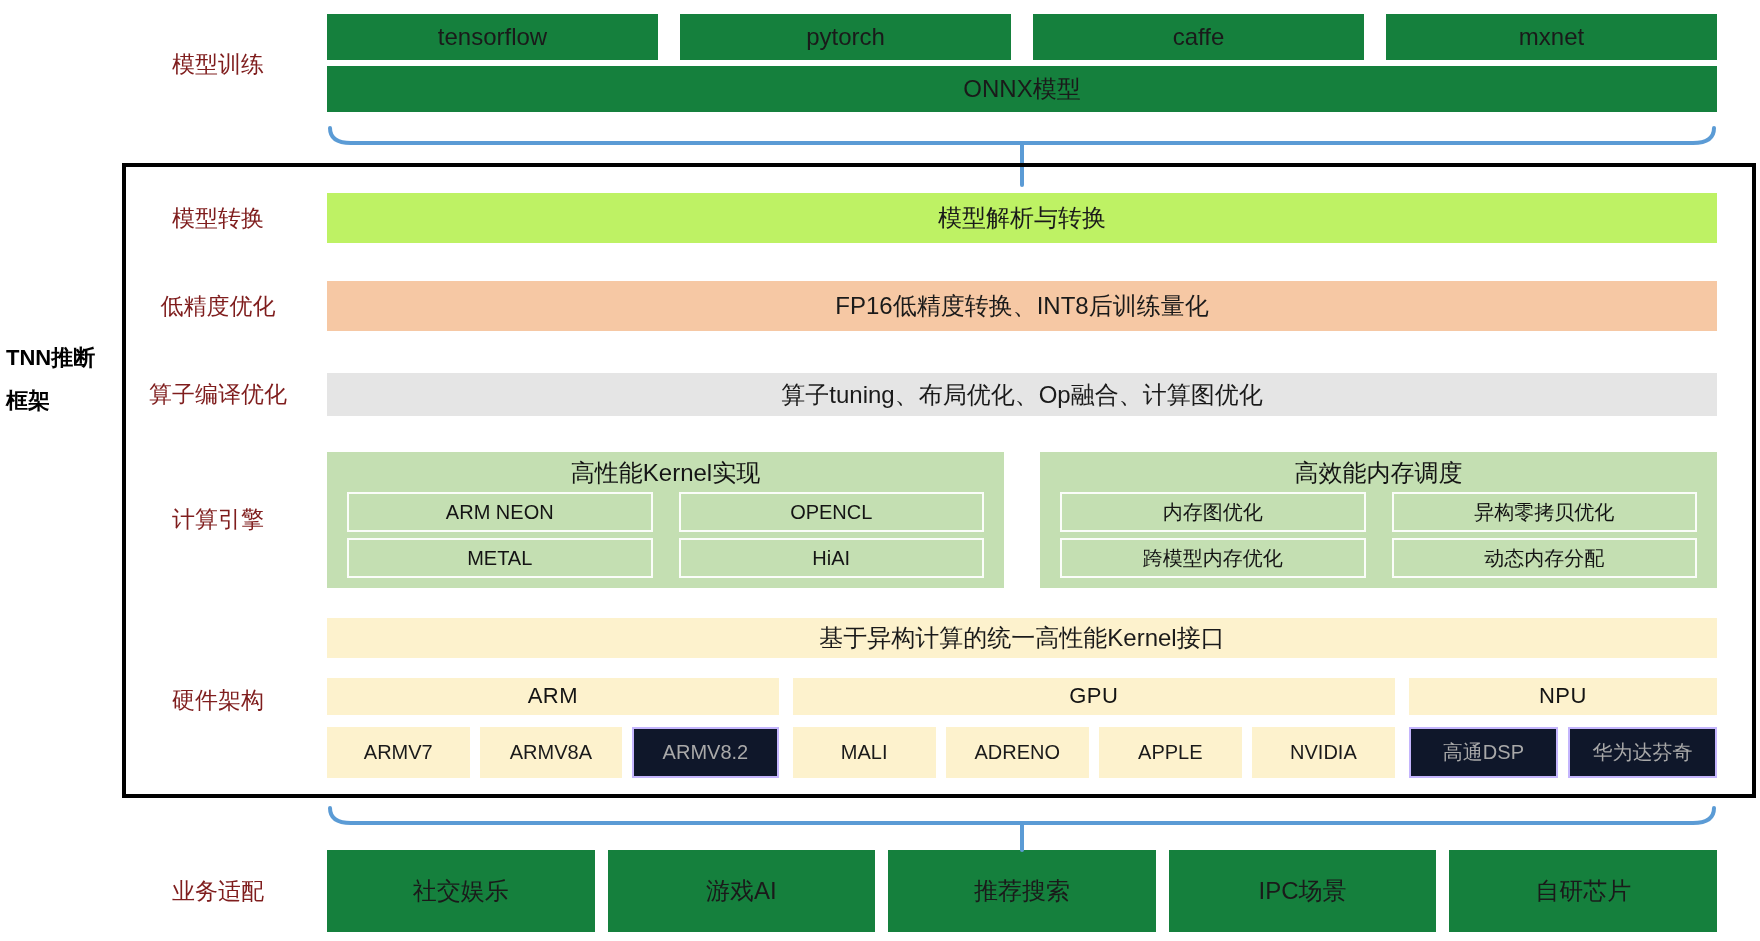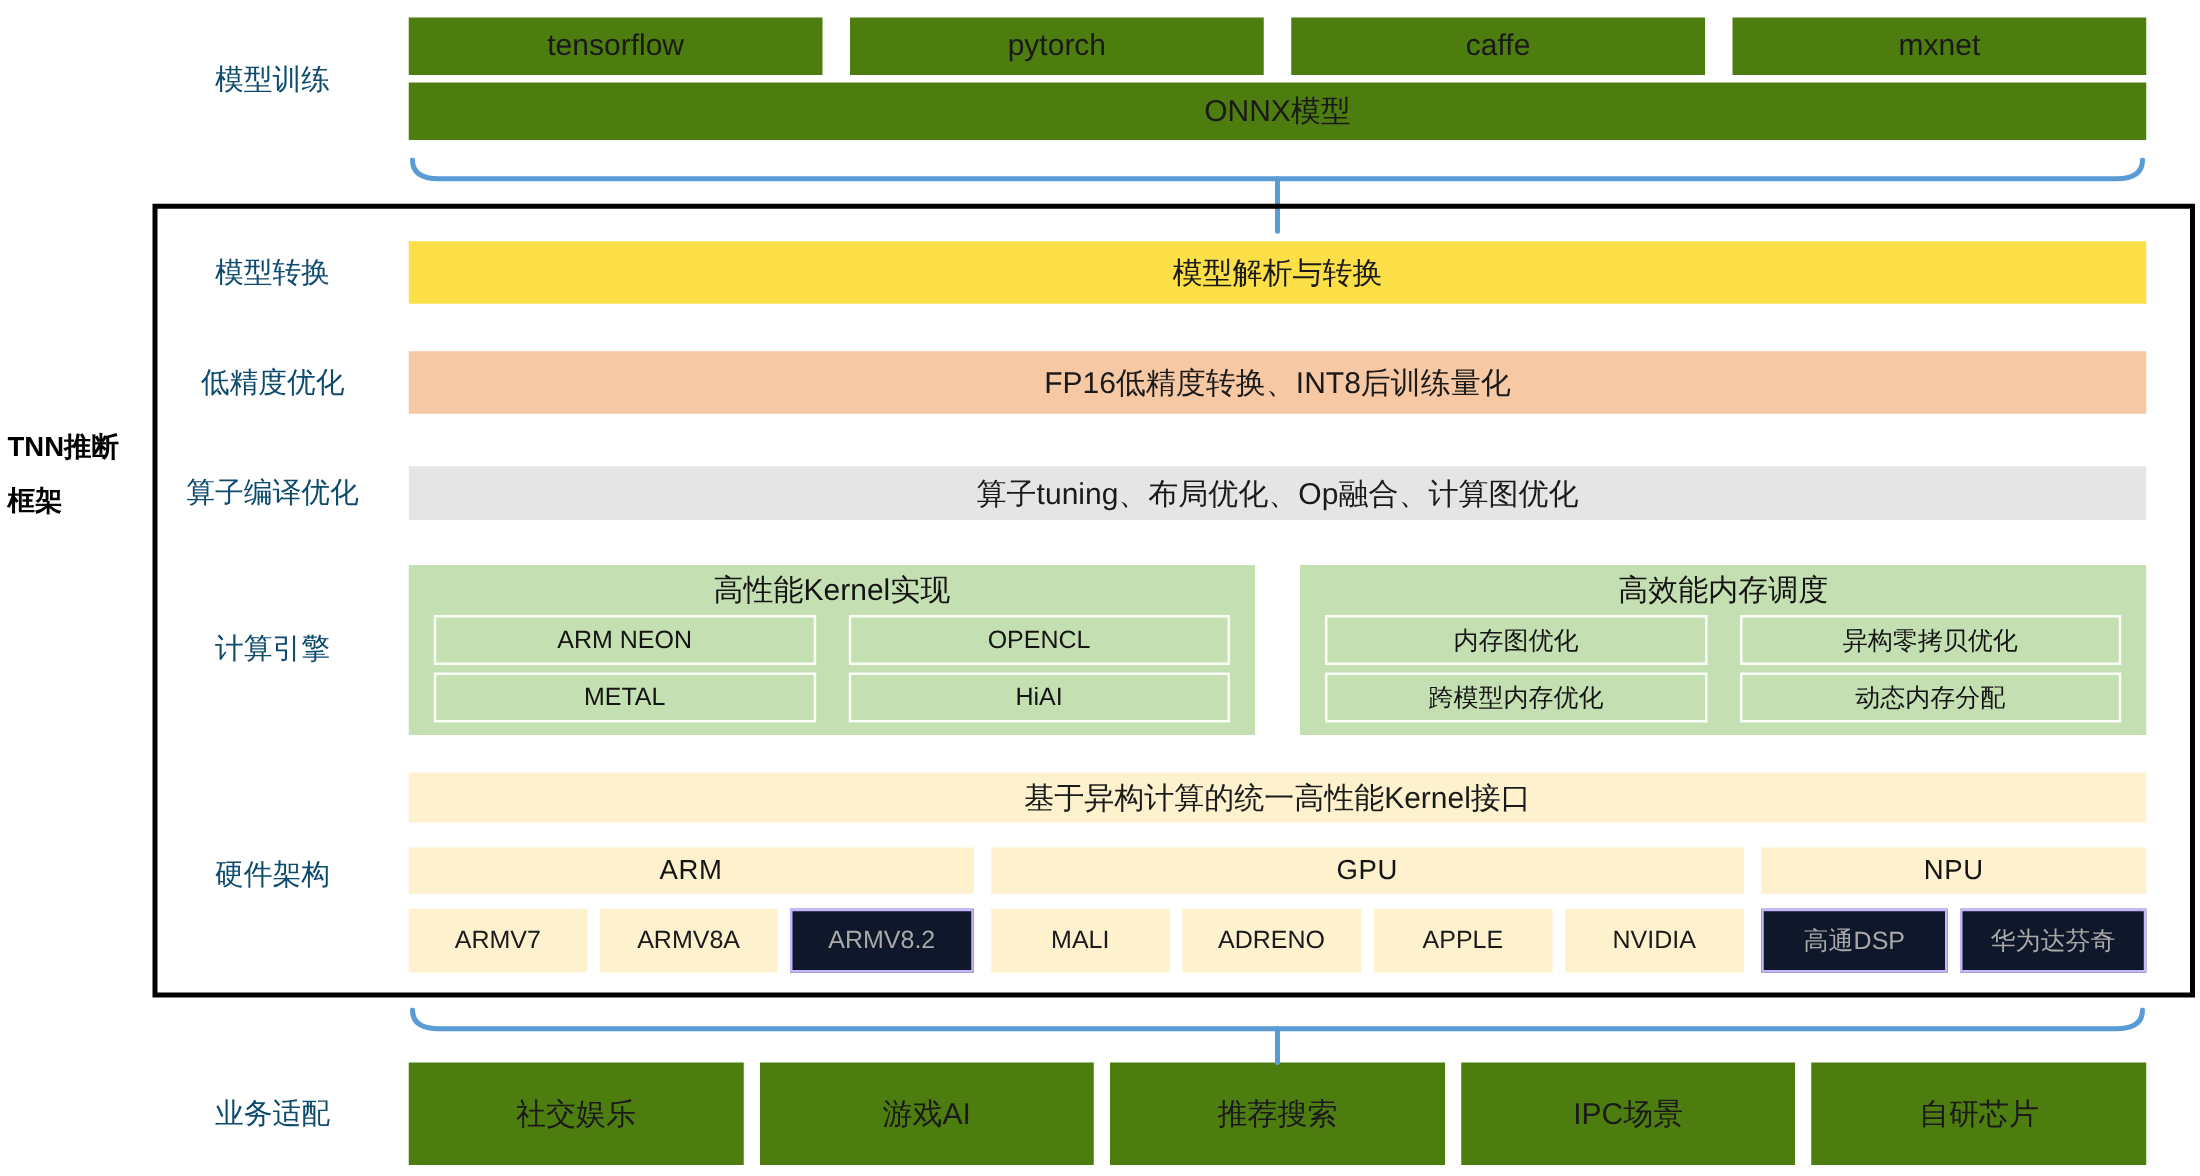--- a/index.html
+++ b/index.html
@@ -2,33 +2,33 @@
 <html><head>
 <meta charset="utf-8">
 <style>
   html,body{margin:0;padding:0;background:#ffffff;}
   body{font-family:"Liberation Sans","DejaVu Sans",sans-serif;color:#141414;}
   .canvas{position:relative;width:1760px;height:941px;background:#ffffff;overflow:hidden;}
 
   
   .side-label{
     position:absolute;left:118px;width:200px;text-align:center;
-    transform:translateY(-50%);font-size:23px;color:#0c4a6e;white-space:nowrap;
+    transform:translateY(-50%);font-size:23px;color:#7f1d1d;white-space:nowrap;
   }
   .frame-title{
     position:absolute;left:6px;top:336px;width:118px;
     font-size:22px;font-weight:bold;line-height:43px;color:#000;
   }
 
   
   .content{position:absolute;left:327px;width:1390px;}
 
   
   .gbox{
-    background:#4d7c0f;display:flex;align-items:center;justify-content:center;
+    background:#15803d;display:flex;align-items:center;justify-content:center;
     font-size:24px;color:#1a1a1a;
   }
   .frameworks{top:14px;height:46px;display:flex;gap:22px;}
   .frameworks .gbox{flex:1;}
   .onnx-row{top:66px;height:46px;display:flex;}
   .onnx-row .gbox{flex:1;}
 
   
   .brace{position:absolute;left:327px;width:1390px;z-index:1;}
   .brace path{stroke:#5b9bd5;stroke-width:4;fill:none;stroke-linecap:round;}
@@ -40,21 +40,21 @@
     position:absolute;left:122px;top:163px;width:1634px;height:635px;
     border:4px solid #000;box-sizing:border-box;background:transparent;
     z-index:2;pointer-events:none;
   }
 
   
   .band{
     position:absolute;left:327px;width:1390px;display:flex;
     align-items:center;justify-content:center;font-size:24px;color:#1a1a1a;z-index:1;
   }
-  .band-blue{top:193px;height:50px;background:#fde047;}
+  .band-blue{top:193px;height:50px;background:#bef264;}
   .band-orange{top:281px;height:50px;background:#f6c8a4;}
   .band-gray{top:373px;height:43px;background:#e5e5e5;}
 
   
   .engine-wrap{position:absolute;left:327px;top:452px;width:1390px;height:136px;display:flex;gap:36px;}
   .green-box{
     flex:1;background:#c4dfb2;box-sizing:border-box;
     display:flex;flex-direction:column;padding:0 20px 10px 20px;
   }
   .green-title{height:40px;line-height:42px;text-align:center;font-size:24px;}

